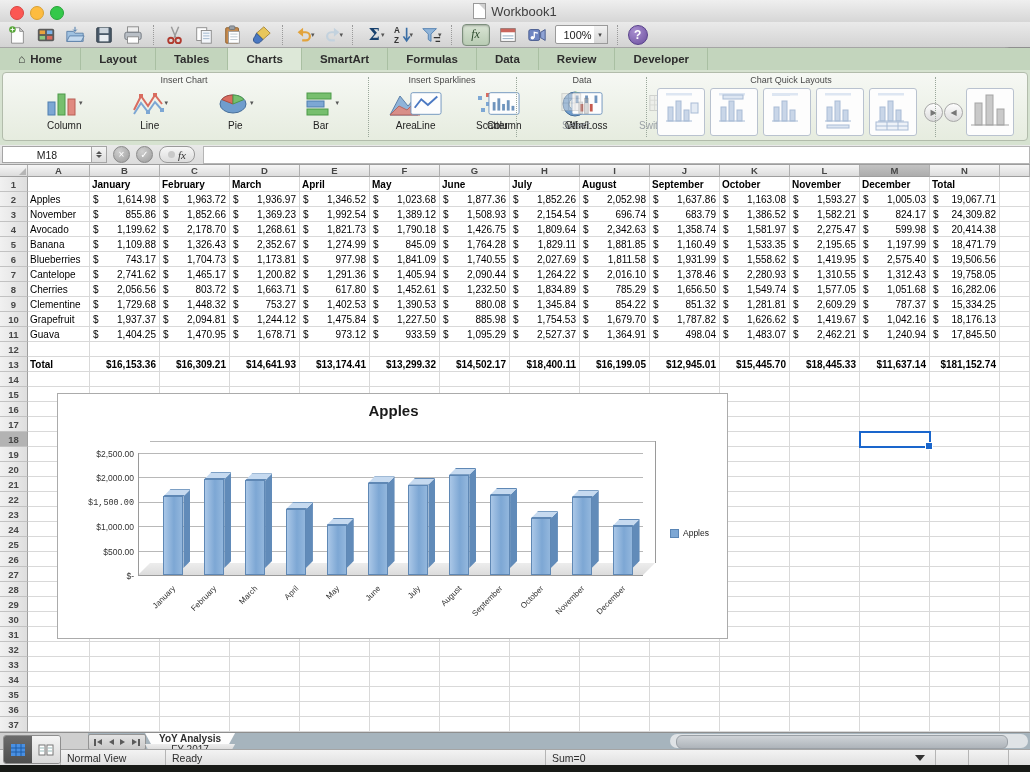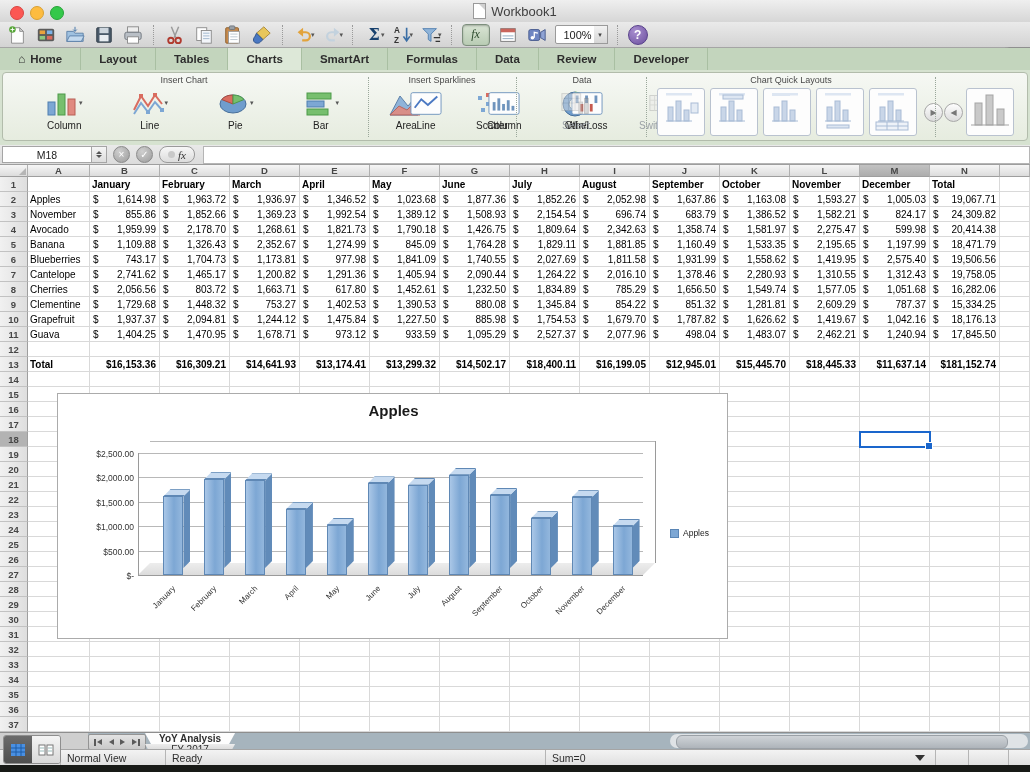--- a/index.html
+++ b/index.html
@@ -805,21 +805,21 @@
         </div>
         <div class="gc" style="flex: 1 1 0%;"></div>
       </div>
       <div class="grow">
         <div class="rh">4</div>
         <div class="gc" style="width: 62px;">
           <span class="lab">Avocado</span>
         </div>
         <div class="gc money" style="width: 70px;">
           <span>$</span>
-          <span>1,959.99</span>
+          <span>1,199.62</span>
         </div>
         <div class="gc money" style="width: 70px;">
           <span>$</span>
           <span>2,178.70</span>
         </div>
         <div class="gc money" style="width: 70px;">
           <span>$</span>
           <span>1,268.61</span>
         </div>
         <div class="gc money" style="width: 70px;">
@@ -1246,21 +1246,21 @@
         <div class="gc money" style="width: 70px;">
           <span>$</span>
           <span>1,095.29</span>
         </div>
         <div class="gc money" style="width: 70px;">
           <span>$</span>
           <span>2,527.37</span>
         </div>
         <div class="gc money" style="width: 70px;">
           <span>$</span>
-          <span>2,077.96</span>
+          <span>1,364.91</span>
         </div>
         <div class="gc money" style="width: 70px;">
           <span>$</span>
           <span>498.04</span>
         </div>
         <div class="gc money" style="width: 70px;">
           <span>$</span>
           <span>1,483.07</span>
         </div>
         <div class="gc money" style="width: 70px;">
@@ -1752,21 +1752,21 @@
   <div class="chartbox" id="chartbox">
     <div class="ch-title">Apples</div>
   <div class="floor" style="left: 80px; top: 169px; width: 517px; height: 12px; clip-path: polygon(12px 0px, 100% 0px, calc(100% - 12px) 100%, 0px 100%);"></div>
       <div class="gl" style="left: 80px; width: 505px; top: 181px;"></div>
       <div class="ylab" style="left: 18px; top: 177px;">$-</div>
       <div class="gl" style="left: 80px; width: 505px; top: 156.6px;"></div>
       <div class="ylab" style="left: 18px; top: 152.6px;">$500.00</div>
       <div class="gl" style="left: 80px; width: 505px; top: 132.2px;"></div>
       <div class="ylab" style="left: 18px; top: 128.2px;">$1,000.00</div>
       <div class="gl" style="left: 80px; width: 505px; top: 107.8px;"></div>
-      <div class="ylab" style="left: 18px; top: 103.8px;">$1,500.00</div>
+      <div class="ylab" style="left: 18px; top: 103.8px; font-family: Liberation Mono, monospace;">$1,500.00</div>
       <div class="gl" style="left: 80px; width: 505px; top: 83.4px;"></div>
       <div class="ylab" style="left: 18px; top: 79.4px;">$2,000.00</div>
       <div class="gl" style="left: 80px; width: 505px; top: 59px;"></div>
       <div class="ylab" style="left: 18px; top: 55px;">$2,500.00</div>
       <div class="gl" style="left: 92px; width: 505px; top: 47px;"></div>
       <div class="axline" style="left: 80px; top: 59px; width: 1px; height: 122px;"></div>
       <div class="axline" style="left: 597px; top: 47px; width: 1px; height: 122px;"></div>
       <div class="axline" style="left: 80px; top: 181px; width: 505px; height: 1px;"></div>
       <div class="bar-side" style="left: 125.417px; top: 95.189px; width: 7px; height: 78.811px; clip-path: polygon(0px 7px, 7px 0px, 7px calc(100% - 7px), 0px 100%);"></div>
       <div class="bar-top" style="left: 105.417px; top: 95.189px; width: 27px; height: 7px; clip-path: polygon(7px 0px, 100% 0px, calc(100% - 7px) 100%, 0px 100%);"></div>

